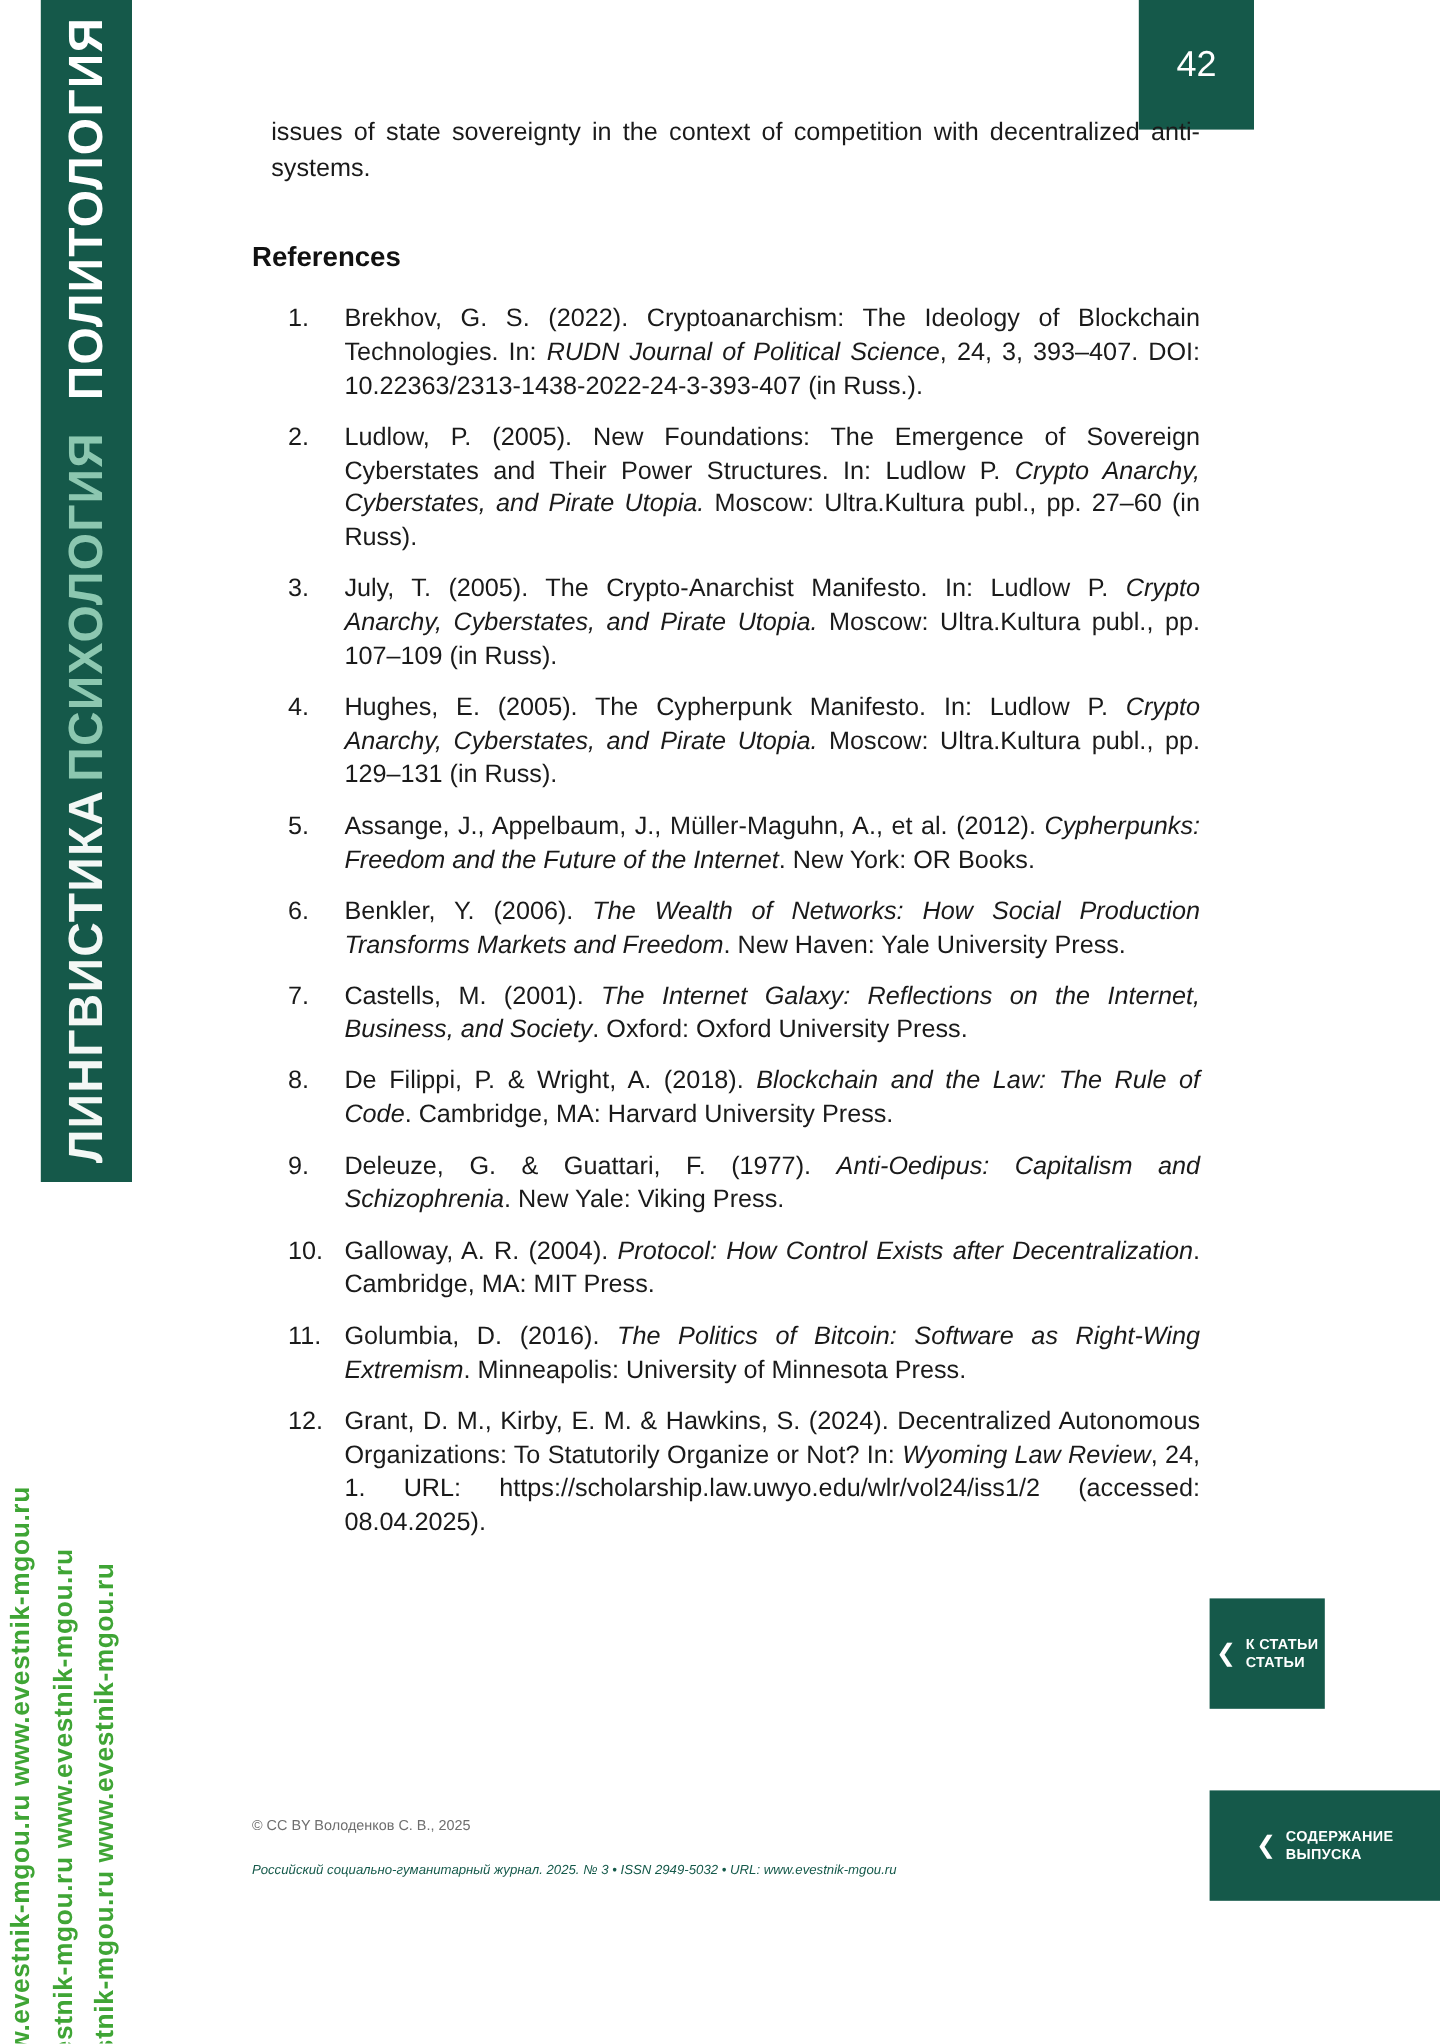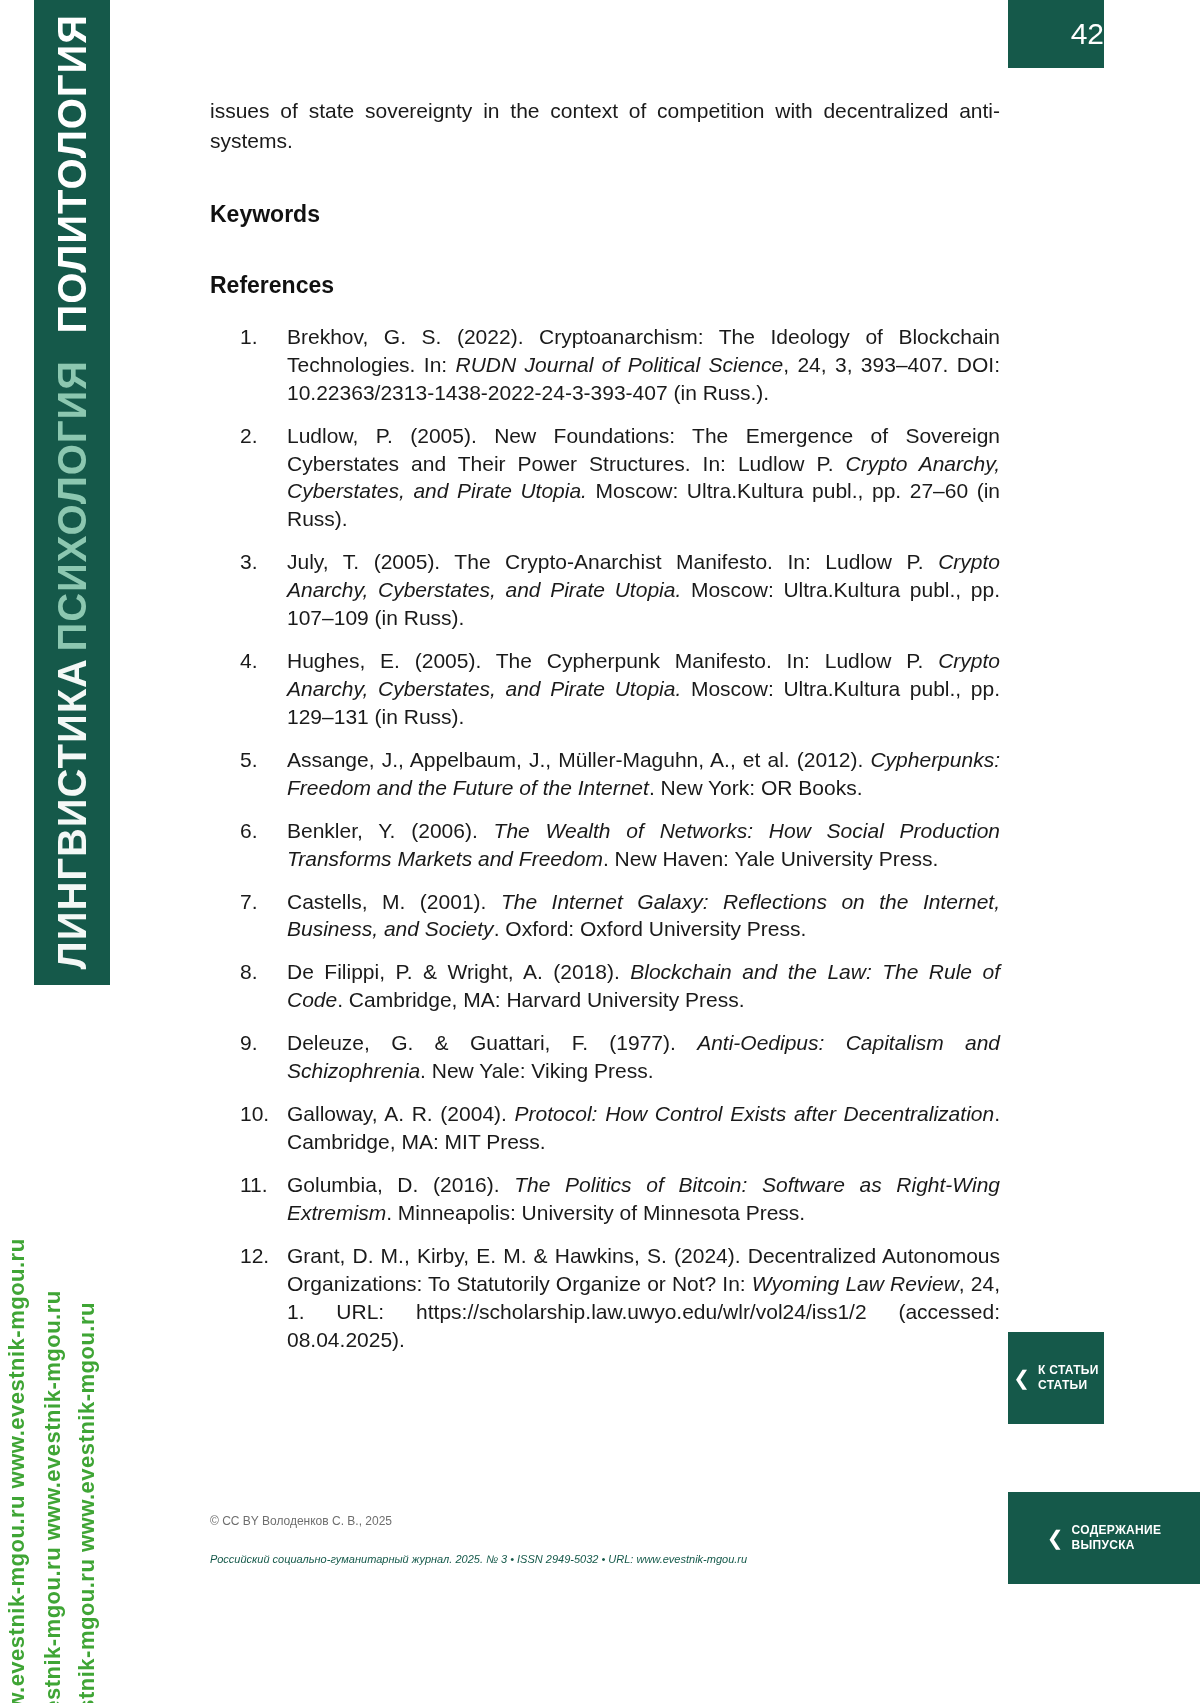--- a/index.html
+++ b/index.html
@@ -33,28 +33,28 @@
     position:absolute;transform-origin:0 0;transform:rotate(-90deg);
     white-space:nowrap;color:var(--bright-green,#3fa535);
     font-weight:bold;font-size:22px;letter-spacing:0.5px;
   }
   .url-col-1{left:4px;top:1745px;}
   .url-col-2{left:40px;top:1756px;}
   .url-col-3{left:74px;top:1750px;}
 
   
   .page-num{
-    position:absolute;left:1008px;top:0;width:96px;height:68px;
+    position:absolute;left:949px;top:0;width:96px;height:108px;
     background:var(--dark-green,#15594a);color:#fff;
-    display:flex;align-items:center;justify-content:flex-end;font-size:30px;
+    display:flex;align-items:center;justify-content:center;font-size:30px;
   }
 
   
   .main{position:absolute;left:210px;top:96px;width:790px;}
-  .intro{font-size:21px;line-height:1.45;text-align:justify;}
+  .intro{font-size:21px;line-height:1.45;text-align:justify;margin-left:16px;}
   .section-heading{font-size:23px;font-weight:bold;margin-top:44px;color:#111;}
   .keywords{font-style:italic;font-size:21px;line-height:1.5;text-align:justify;margin-top:22px;}
   .refs{margin-top:24px;}
   .ref-item{
     display:grid;grid-template-columns:47px 1fr;padding-left:30px;
     font-size:21px;line-height:1.33;margin-bottom:15px;
   }
   .ref-num{text-align:left;}
   .ref-text{text-align:justify;}
   .it{font-style:italic;}
@@ -93,21 +93,20 @@
 <div class="url-col url-col-2">v.evestnik-mgou.ru  www.evestnik-mgou.ru</div>
 <div class="url-col url-col-3">evestnik-mgou.ru  www.evestnik-mgou.ru</div>
 
 <div class="page-num">
   <span>42</span>
 </div>
 
 <main class="main">
   <p class="intro">issues of state sovereignty in the context of competition with decentralized anti-systems.</p>
 
-  <h2 class="section-heading">Keywords</h2>
 
   <h2 class="section-heading">References</h2>
   <div class="refs" id="references-list">
       <div class="ref-item">
         <span class="ref-num">1.</span>
         <span class="ref-text"><span>Brekhov, G. S. (2022). Cryptoanarchism: The Ideology of Blockchain Technologies. In: </span><span class="it">RUDN Journal of Political Science</span><span>, 24, 3, 393–407. DOI: 10.22363/2313-1438-2022-24-3-393-407 (in Russ.).</span></span>
       </div>
       <div class="ref-item">
         <span class="ref-num">2.</span>
         <span class="ref-text"><span>Ludlow, P. (2005). New Foundations: The Emergence of Sovereign Cyberstates and Their Power Structures. In: Ludlow P. </span><span class="it">Crypto Anarchy, Cyberstates, and Pirate Utopia.</span><span> Moscow: Ultra.Kultura publ., pp. 27–60 (in Russ).</span></span>

